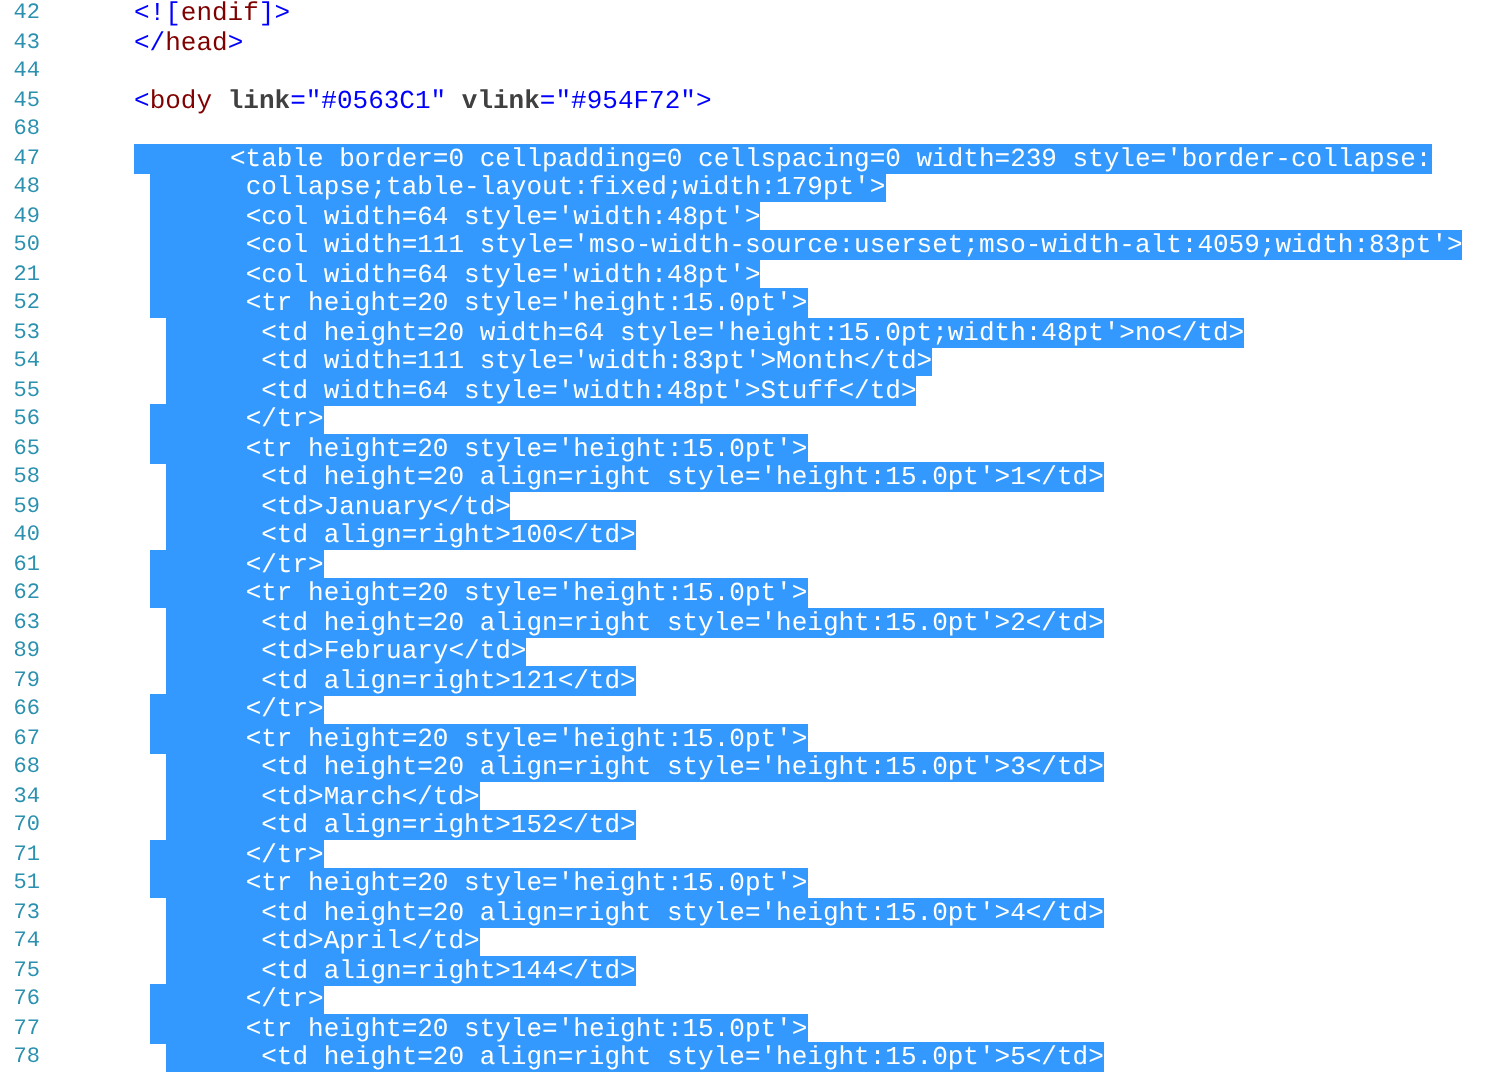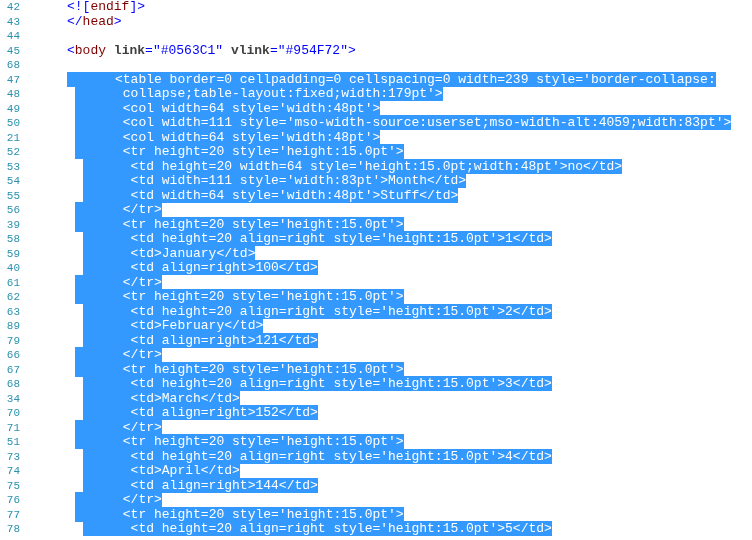--- a/index.html
+++ b/index.html
@@ -69,21 +69,21 @@
       <div class="ln">47</div>
       <div class="ln">48</div>
       <div class="ln">49</div>
       <div class="ln">50</div>
       <div class="ln">21</div>
       <div class="ln">52</div>
       <div class="ln">53</div>
       <div class="ln">54</div>
       <div class="ln">55</div>
       <div class="ln">56</div>
-      <div class="ln">39</div>
+      <div class="ln">65</div>
       <div class="ln">58</div>
       <div class="ln">59</div>
       <div class="ln">40</div>
       <div class="ln">61</div>
       <div class="ln">62</div>
       <div class="ln">63</div>
       <div class="ln">89</div>
       <div class="ln">79</div>
       <div class="ln">66</div>
       <div class="ln">67</div>

